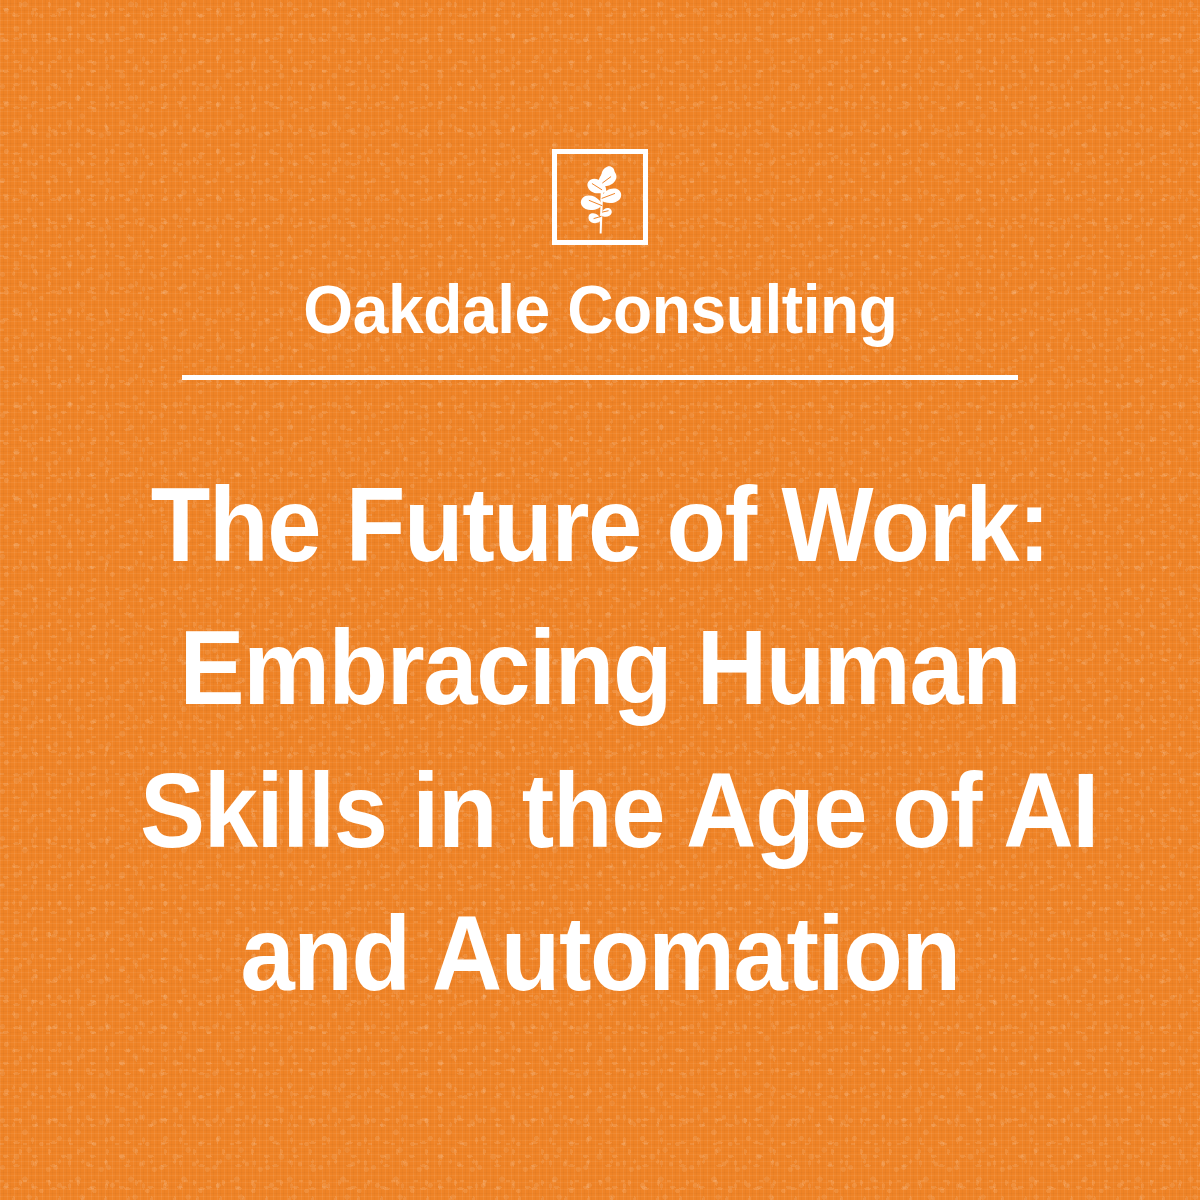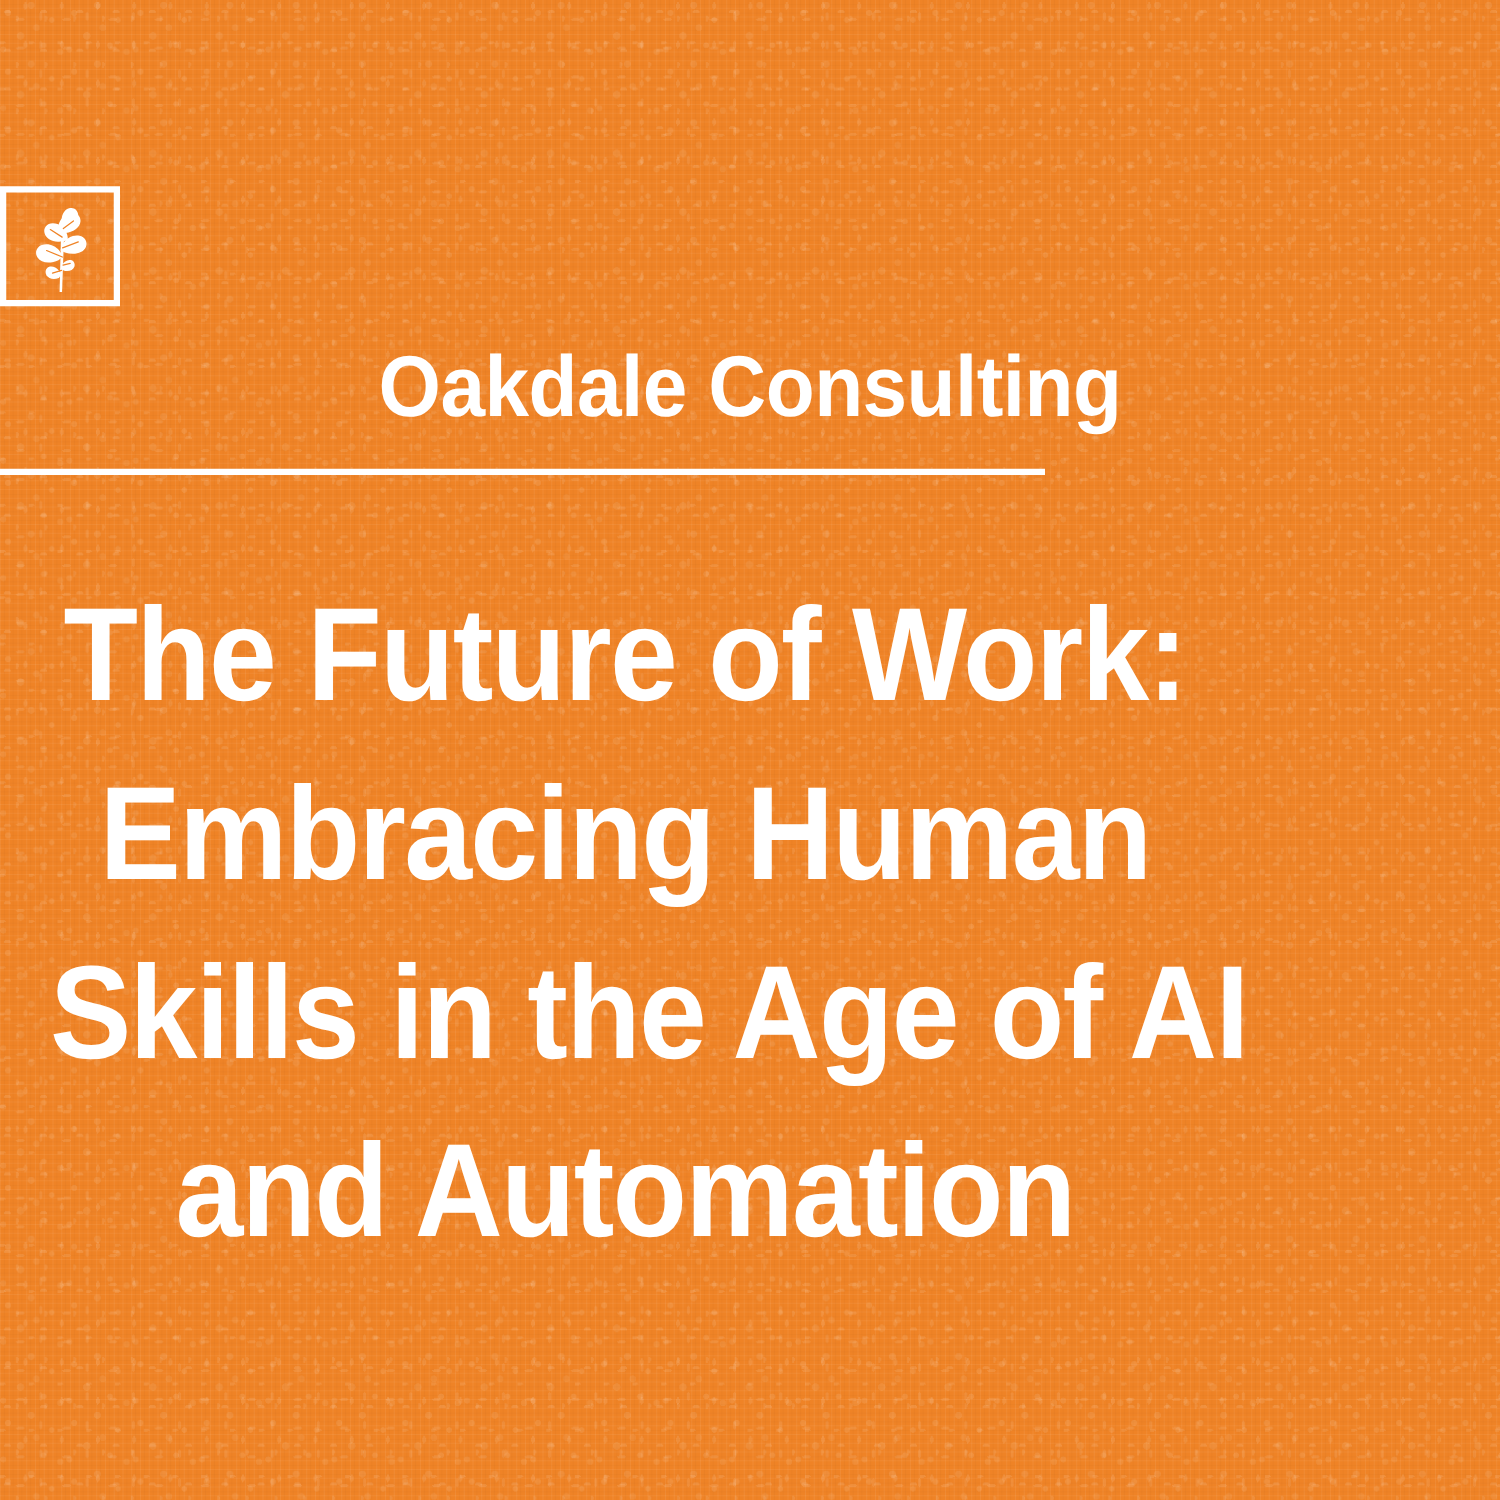--- a/index.html
+++ b/index.html
@@ -89,20 +89,21 @@
   }
 
   
   .content {
     position: relative;
     z-index: 3;
     width: 100%;
     height: 100%;
     display: flex;
     flex-direction: column;
+    align-items: center;
   }
 
   
   .logo-mark {
     position: relative;
     margin-top: 149px;
     width: 96px;
     height: 96px;
     border: 5px solid #ffffff;
     background: transparent;

